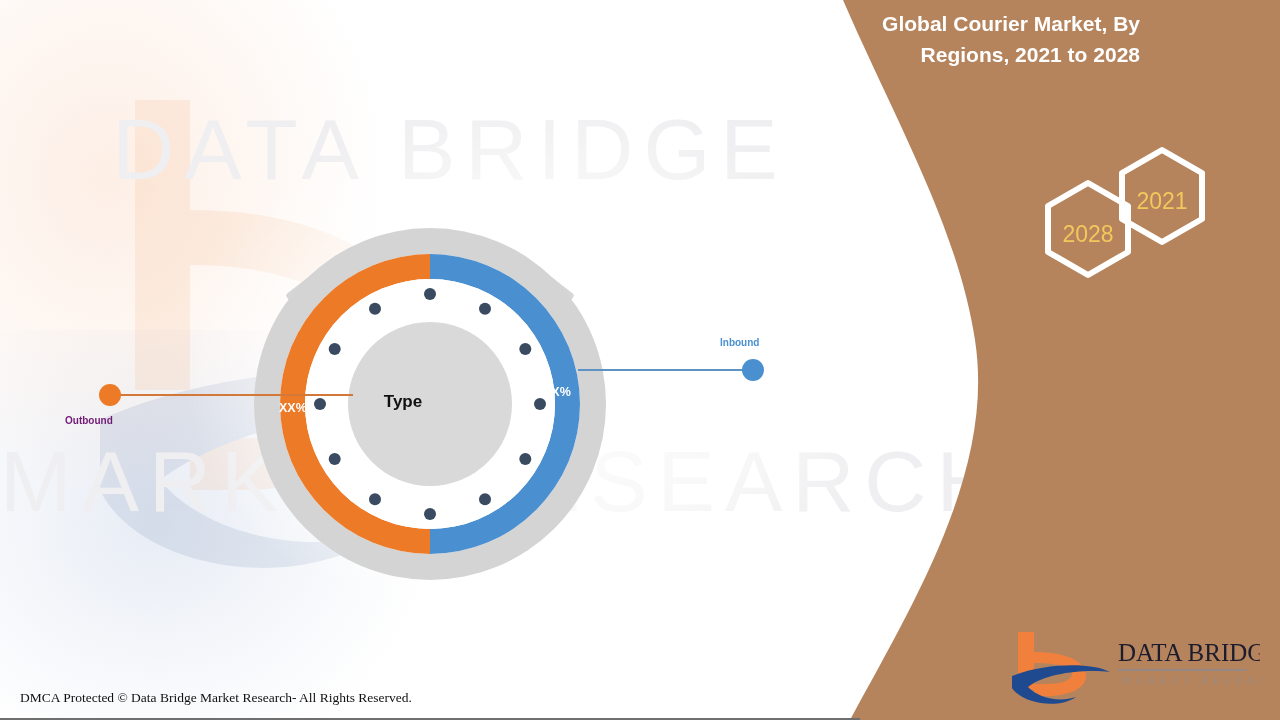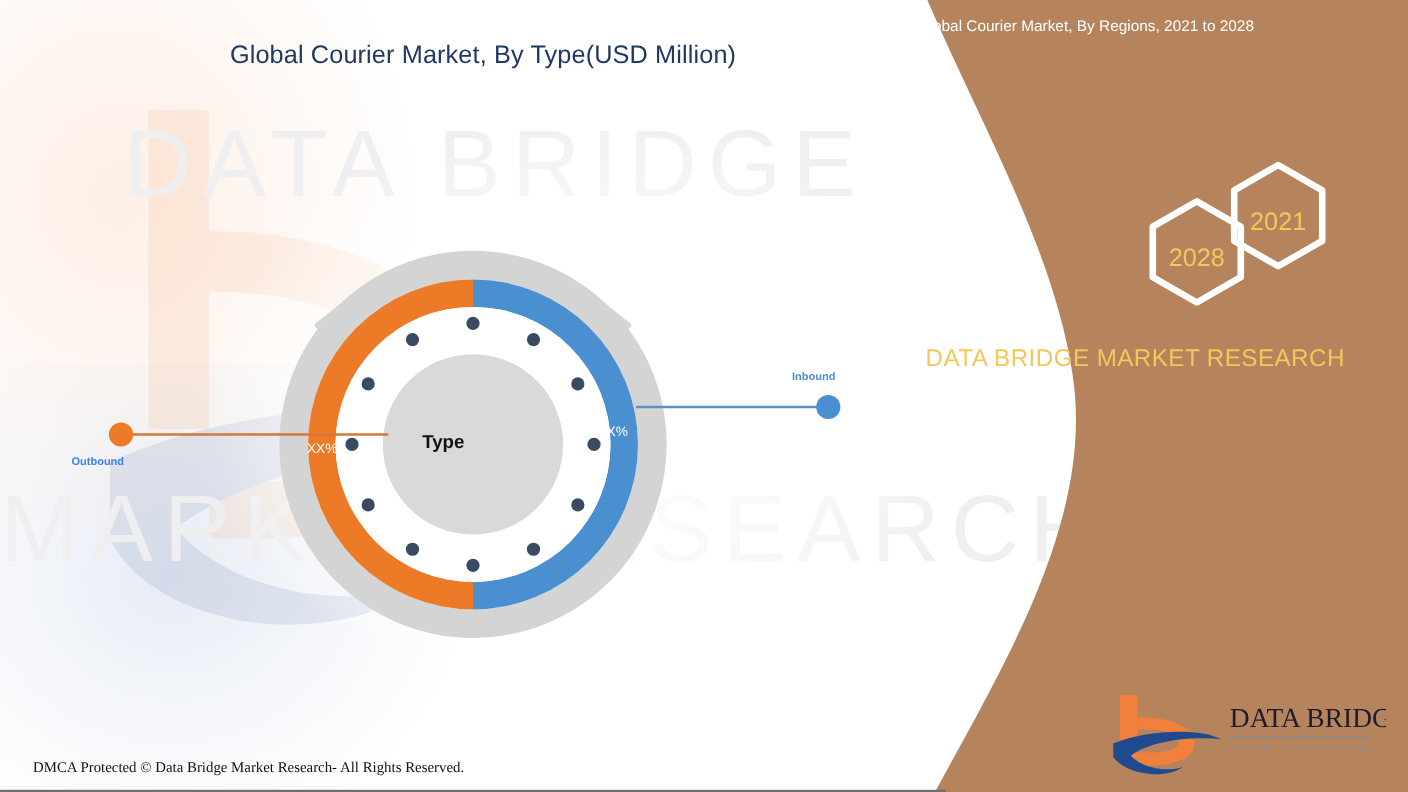--- a/index.html
+++ b/index.html
@@ -40,51 +40,52 @@
     position:absolute;left:209px;top:36px;
     font-size:23px;color:#1f3864;letter-spacing:0.1px;
     font-family:"Liberation Sans", sans-serif;
   }
 
   
   #rightPanel{position:absolute;right:0;top:0;width:460px;height:720px;}
 
   .panel-title{
     position:absolute;left:0;top:8px;width:320px;right:14px;
-    text-align:right;color:#ffffff;font-size:14px;line-height:31px;
-    font-family:"Liberation Sans", sans-serif;
+    text-align:right;color:#ffffff;font-size:21px;line-height:31px;
+    font-family:"Liberation Sans", sans-serif;
+    font-weight:bold;
   }
   .brand-text{
     position:absolute;left:0;right:36px;top:310px;
     text-align:center;color:#f2c75c;font-size:22px;line-height:32px;
     letter-spacing:0.4px;
     font-family:"Liberation Sans", sans-serif;
   }
 
   
   .footer-line{
     position:absolute;bottom:0;left:0;width:860px;height:2px;background:#6f6f6f;
   }
   .footer-txt{
     position:absolute;bottom:14px;color:#111;
     font-family:"Liberation Serif", serif;font-size:13.5px;white-space:nowrap;
   }
-  .footer-dmca{left:30px;}
+  .footer-dmca{left:20px;}
   .footer-src{left:435px;}
 
   
   .lbl{
     position:absolute;font-weight:bold;font-size:10px;
     font-family:"Liberation Sans", sans-serif;white-space:nowrap;
   }
-  .lbl-outbound{left:65px;top:415px;color:#3b82f6;}
+  .lbl-outbound{left:65px;top:415px;color:#701a75;}
   .lbl-inbound{left:720px;top:337px;color:#4a8fd0;}
 
   .pct{
-    position:absolute;font-weight:normal;font-size:12.5px;color:#ffffff;
+    position:absolute;font-weight:bold;font-size:12.5px;color:#ffffff;
     font-family:"Liberation Sans", sans-serif;white-space:nowrap;
   }
   .pct-out{left:279px;top:401px;}
   .pct-in{left:543px;top:385px;}
 
   .center-label{
     position:absolute;left:0;top:392px;width:1224px;text-align:center;
     font-weight:bold;font-size:17px;color:#111;
     font-family:"Liberation Sans", sans-serif;
   }
@@ -169,21 +170,20 @@
   </svg>
 
   <svg width="190" height="30" viewBox="0 0 190 30" style="position:absolute;left:578px;top:355px;">
     <line x1="0" y1="15" x2="174" y2="15" stroke="#5d93c4" stroke-width="2.2"></line>
     <circle cx="175" cy="15" r="11" fill="#4a8fd0"></circle>
   </svg>
 
   <div class="lbl lbl-outbound">Outbound</div>
   <div class="lbl lbl-inbound">Inbound</div>
 
-  <div class="main-title">Global Courier Market, By Type(USD Million)</div>
 
   <div id="rightPanel">
     <svg width="460" height="720" viewBox="0 0 460 720" style="position:absolute;left:0;top:0;">
       <path d="M23 0 L460 0 L460 720 L30 720
                C 95 600 175 470 155 340
                C 138 228 75 120 23 0 Z" fill="#b5845c"></path>
     </svg>
 
     <div class="panel-title">Global Courier Market, By Regions, 2021 to 2028</div>
 
@@ -191,21 +191,20 @@
       <g fill="none" stroke="#ffffff" stroke-width="6" stroke-linejoin="round">
         <polygon points="146,15 186,38 186,84 146,107 106,84 106,38"></polygon>
       </g>
       <g fill="none" stroke="#ffffff" stroke-width="6" stroke-linejoin="round">
         <polygon points="72,48 112,71 112,117 72,140 32,117 32,71"></polygon>
       </g>
       <text x="146" y="68" text-anchor="middle" dominant-baseline="middle" font-family="Liberation Sans, sans-serif" font-size="23" fill="#f2c75c" id="hexLabel2021">2021</text>
       <text x="72" y="101" text-anchor="middle" dominant-baseline="middle" font-family="Liberation Sans, sans-serif" font-size="23" fill="#f2c75c" id="hexLabel2028">2028</text>
     </svg>
 
-    <div class="brand-text">DATA BRIDGE MARKET RESEARCH</div>
 
     <svg width="250" height="80" viewBox="0 0 250 80" style="position:absolute;left:190px;top:628px;">
       <g>
         <path d="M8 4 L24 4 L24 62 L8 62 Z" fill="#f0803c"></path>
         <path d="M24 24 C 58 24 76 34 76 48 C 76 60 60 68 36 68 L24 68 L24 56 L37 56 C 52 56 62 52 62 46 C 62 39 50 35 24 35 Z" fill="#f0803c"></path>
         <path d="M2 48 C 30 36 80 33 100 44 C 74 41 36 45 18 59 C 27 69 48 75 66 69 C 47 82 12 75 2 60 Z" fill="#1f4a8f"></path>
       </g>
       <text x="108" y="33" font-family="Liberation Serif, serif" font-size="25" fill="#1c1c2e" id="logoWordmark">DATA BRIDGE</text>
       <line x1="108" y1="42" x2="236" y2="42" stroke="#8a8a96" stroke-width="1.4"></line>
       <text x="112" y="56" font-family="Liberation Serif, serif" font-size="10" fill="#9a8a80" letter-spacing="5" id="logoTagline">MARKET RESEARCH</text>

